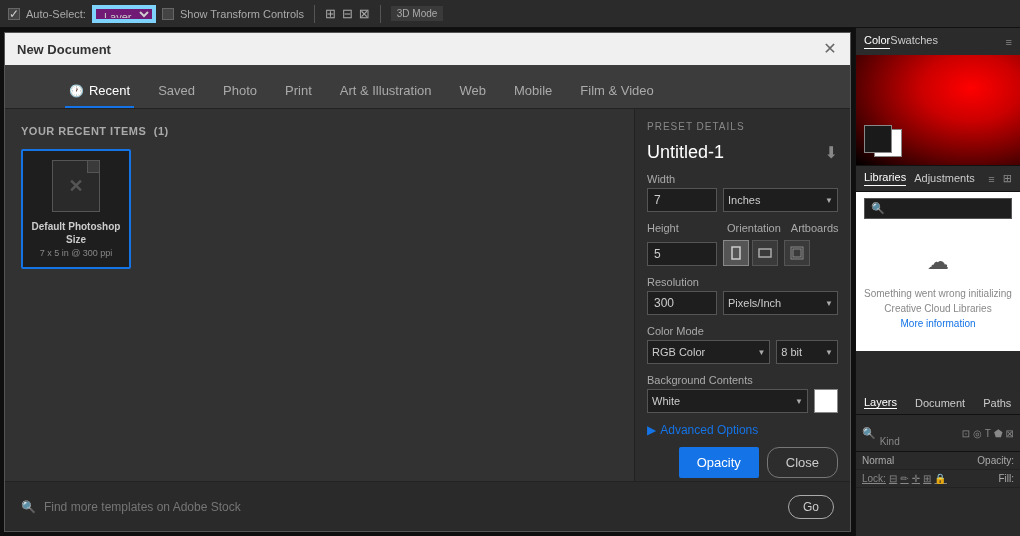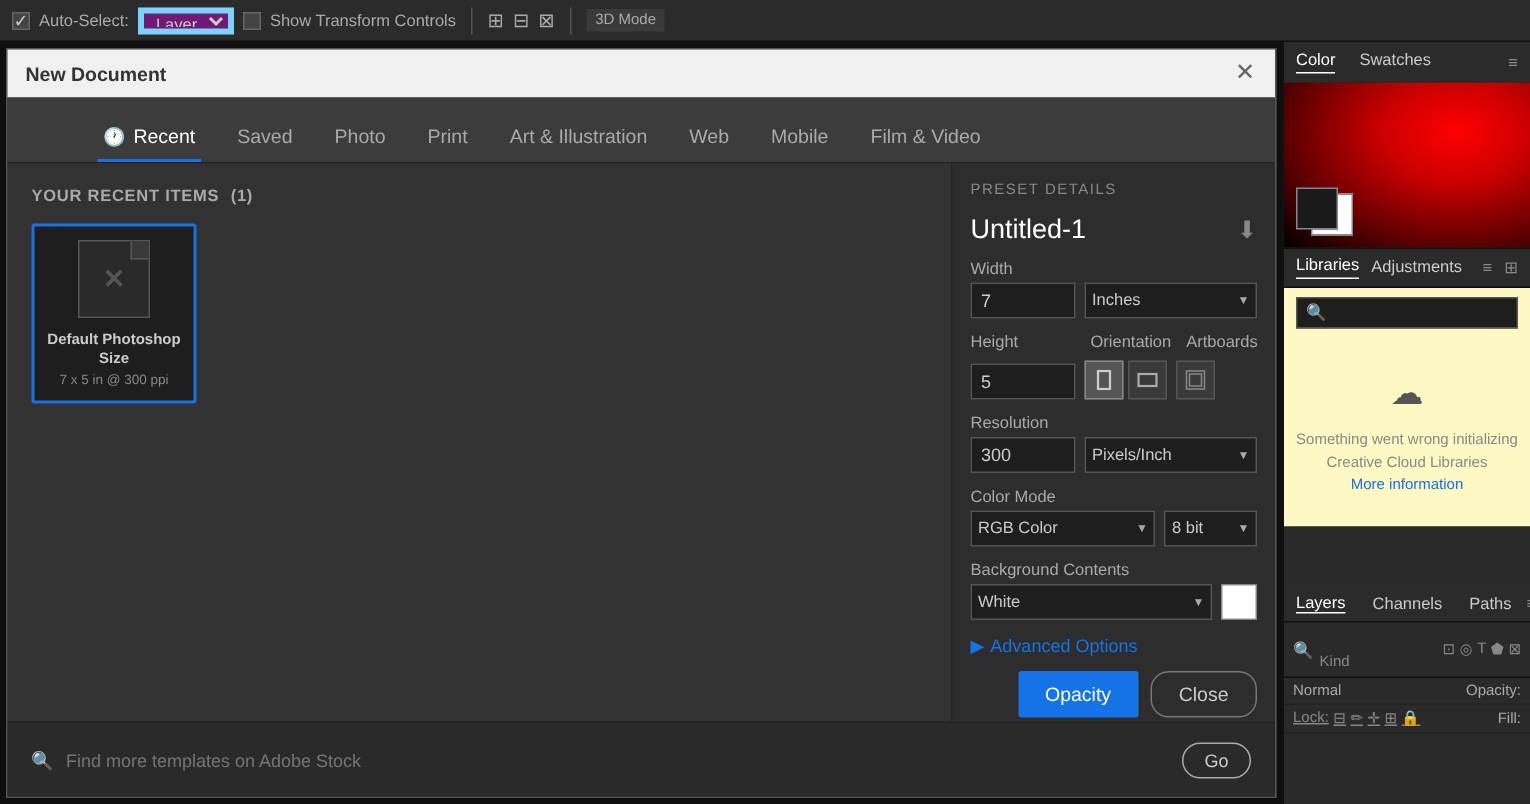--- a/index.html
+++ b/index.html
@@ -405,21 +405,21 @@
     }
     .panel-header {
       display: flex;
       align-items: center;
       justify-content: space-between;
       padding: 6px 8px;
       background: #2b2b2b;
     }
     .panel-tabs {
       display: flex;
-      gap: 16px;
+      gap: 0;
     }
     .panel-tab {
       font-size: 11px;
       color: #ccc;
       cursor: pointer;
       padding-bottom: 2px;
     }
     .panel-tab.active {
       color: #fff;
       border-bottom: 1px solid #fff;
@@ -450,21 +450,21 @@
       bottom: 8px;
       left: 18px;
       width: 28px; height: 28px;
       background: #fff;
       border: 1px solid #888;
       z-index: 1;
     }
 
     .libraries-panel {
       flex: 1;
-      background: #fef9c3;
+      background: #ffffff;
       overflow: hidden;
     }
     .libraries-header {
       display: flex;
       align-items: center;
       padding: 5px 8px;
       background: #2b2b2b;
       gap: 8px;
       border-bottom: 1px solid #111;
     }
@@ -776,21 +776,21 @@
         <div style="font-size:22px;color:#555;margin-bottom:8px;">☁</div>
         <span>Something went wrong initializing Creative Cloud Libraries</span>
         <br>
         <span class="libraries-link">More information</span>
       </div>
     </div>
 
     <div class="layers-panel">
       <div class="layers-header">
         <span class="layers-tab active">Layers</span>
-        <span class="layers-tab" style="margin-left:8px;">Channels</span>
+        <span class="layers-tab" style="margin-left:8px;">Document</span>
         <span class="layers-tab" style="margin-left:8px;">Paths</span>
         <span style="margin-left:auto;color:#888;font-size:11px;">≡</span>
       </div>
       <div class="layers-search-row">
         <span class="layers-search-icon">🔍</span>
         <span style="font-size:10px;color:#888;flex:1;margin-top:17px;">Kind</span>
         <div class="layers-icons">
           <span>⊡</span>
           <span>◎</span>
           <span>T</span>

